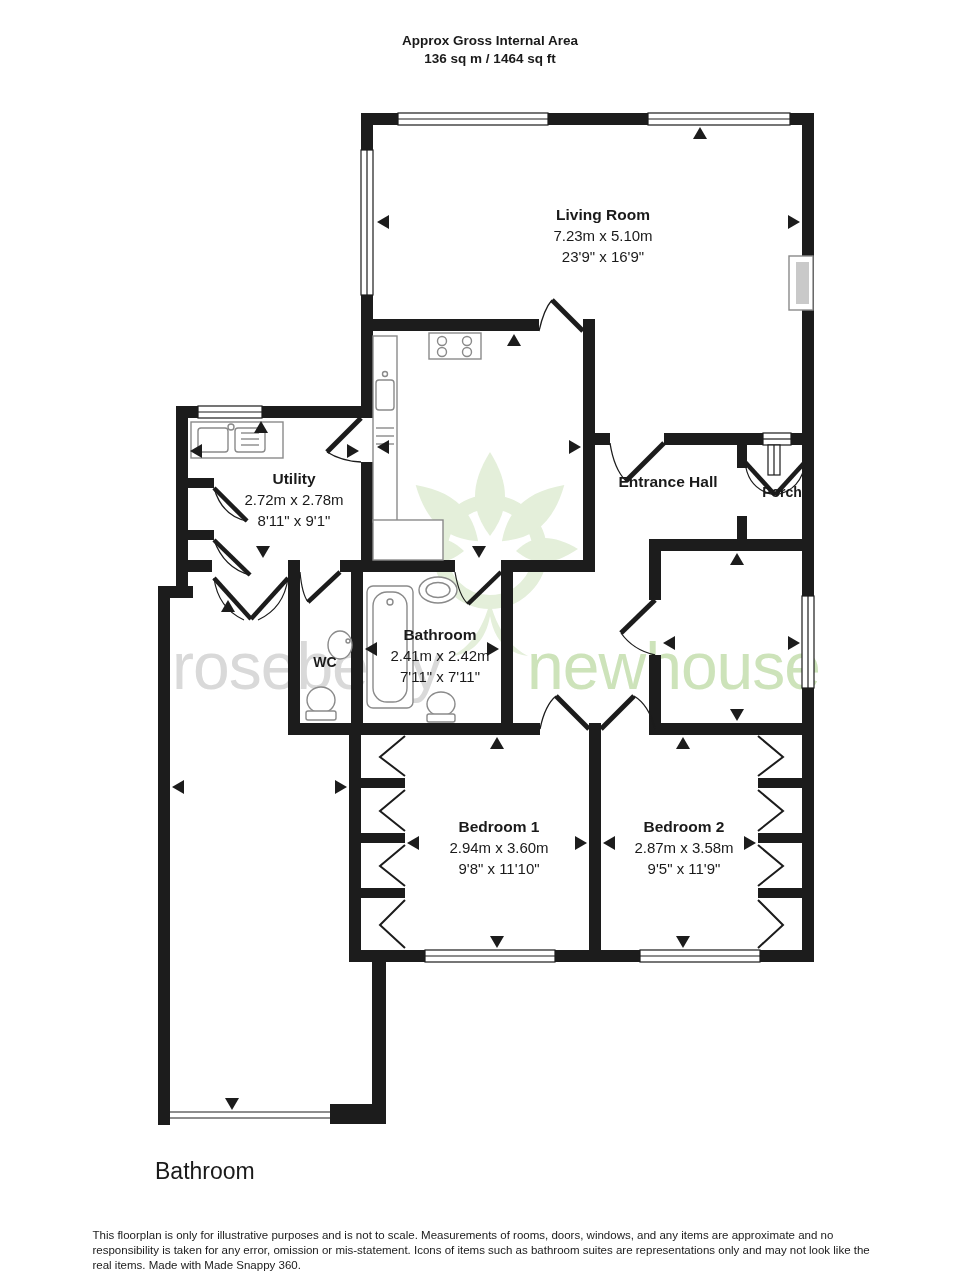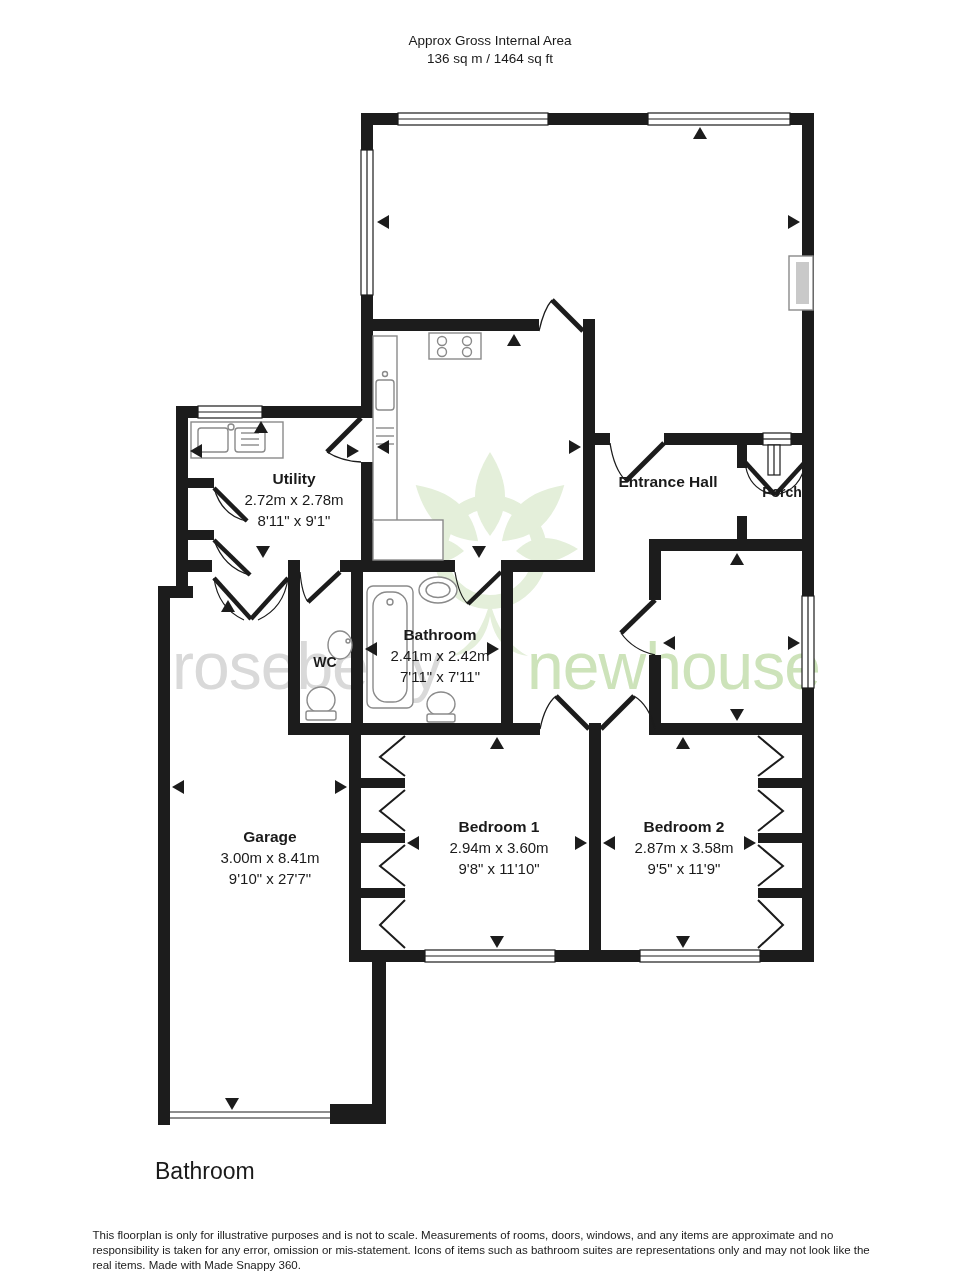--- a/index.html
+++ b/index.html
@@ -1,20 +1,20 @@
 <!DOCTYPE html>
 <html><head>
 <meta charset="utf-8">
 <style>
   html,body{margin:0;padding:0;background:#fff;}
   .page{position:relative;width:980px;height:1287px;background:#fff;overflow:hidden;
         font-family:"Liberation Sans",sans-serif;color:#1a1a1a;}
   .abs{position:absolute;}
   .center{transform:translate(-50%,-50%);text-align:center;}
-  .title{font-weight:normal;font-size:13.5px;line-height:18px;white-space:nowrap;}
+  .title{font-weight:bold;font-size:13.5px;line-height:18px;white-space:nowrap;}
   .label{position:absolute;transform:translate(-50%,-50%);text-align:center;line-height:21px;white-space:nowrap;z-index:3;}
   .label .rname{font-weight:bold;font-size:15.5px;display:block;}
   .label .rdim{font-size:15px;display:block;}
   .label.small .rname{font-size:14px;}
   .wm-text{position:absolute;left:172px;top:633px;width:648px;display:flex;justify-content:space-between;
            font-size:66px;line-height:1;letter-spacing:-1px;z-index:1;font-weight:400;}
   svg.plan{position:absolute;left:0;top:0;z-index:2;}
   .caption{position:absolute;left:155px;top:1158px;font-size:23px;z-index:3;}
   .disclaimer{position:absolute;left:50%;transform:translateX(-50%);top:1228px;width:795px;
               font-size:11.5px;line-height:15px;text-align:left;z-index:3;}
@@ -332,20 +332,25 @@
       <polygon points="683,737 676,749 690,749"></polygon>
       <polygon points="683,948 676,936 690,936"></polygon>
 
       <polygon points="172,787 184,780 184,794"></polygon>
       <polygon points="347,787 335,780 335,794"></polygon>
       <polygon points="228,600 221,612 235,612"></polygon>
       <polygon points="232,1110 225,1098 239,1098"></polygon>
     </g>
   </svg>
 
+  <div class="label" style="left:603px;top:235px;">
+    <span class="rname">Living Room</span>
+    <span class="rdim">7.23m x 5.10m</span>
+    <span class="rdim">23'9" x 16'9"</span>
+  </div>
   <div class="label" style="left:294px;top:499px;">
     <span class="rname">Utility</span>
     <span class="rdim">2.72m x 2.78m</span>
     <span class="rdim">8'11" x 9'1"</span>
   </div>
   <div class="label" style="left:668px;top:481px;">
     <span class="rname">Entrance Hall</span>
   </div>
   <div class="label small" style="left:782px;top:492px;">
     <span class="rname">Porch</span>
@@ -361,22 +366,17 @@
   <div class="label" style="left:499px;top:847px;">
     <span class="rname">Bedroom 1</span>
     <span class="rdim">2.94m x 3.60m</span>
     <span class="rdim">9'8" x 11'10"</span>
   </div>
   <div class="label" style="left:684px;top:847px;">
     <span class="rname">Bedroom 2</span>
     <span class="rdim">2.87m x 3.58m</span>
     <span class="rdim">9'5" x 11'9"</span>
   </div>
-  <div class="label" style="left:270px;top:857px;">
-    <span class="rname">Garage</span>
-    <span class="rdim">3.00m x 8.41m</span>
-    <span class="rdim">9'10" x 27'7"</span>
-  </div>
 
   <div class="caption">Bathroom</div>
   <div class="disclaimer">This floorplan is only for illustrative purposes and is not to scale. Measurements of rooms, doors, windows, and any items are approximate and no responsibility is taken for any error, omission or mis-statement. Icons of items such as bathroom suites are representations only and may not look like the real items. Made with Made Snappy 360.</div>
 
 </div>
 
 </body></html>

